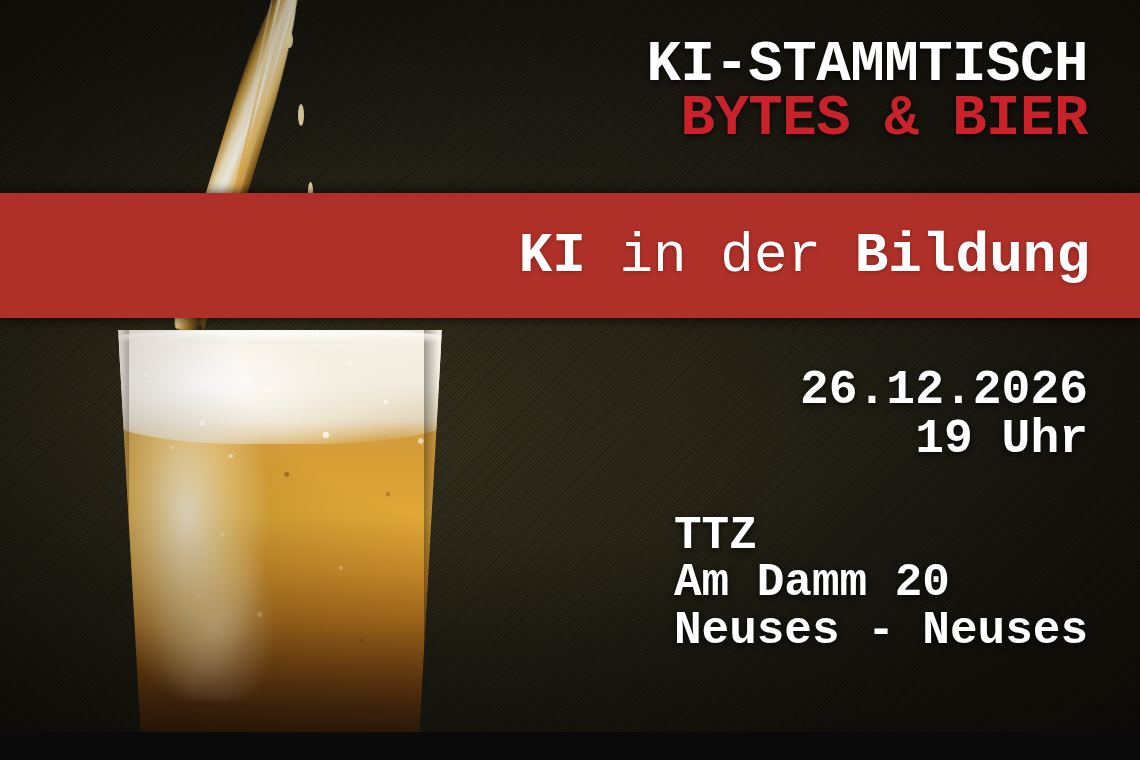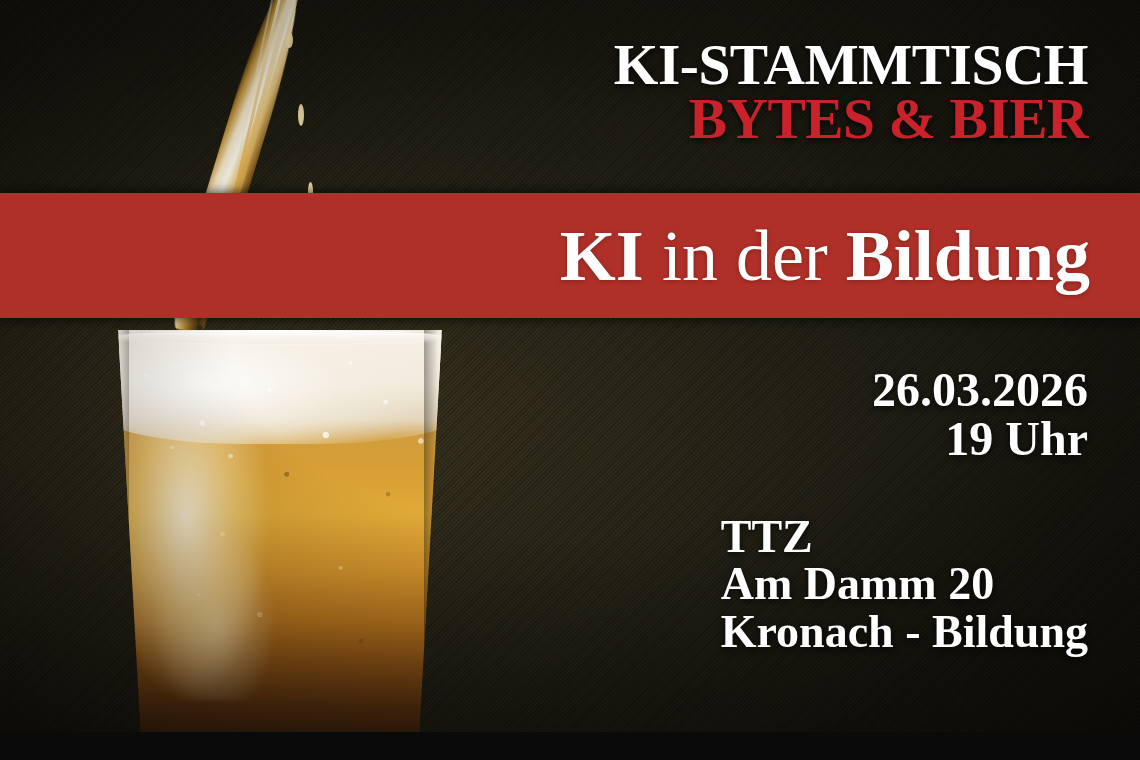--- a/index.html
+++ b/index.html
@@ -6,21 +6,21 @@
     margin: 0;
     padding: 0;
     background: #0a0a0a;
   }
 
   #poster {
     position: relative;
     width: 1140px;
     height: 732px;
     overflow: hidden;
-    font-family: Liberation Serif, serif;
+    font-family: Liberation Mono, monospace;
     background: #262318;
     -webkit-font-smoothing: antialiased;
   }
 
   
   .bg-base {
     position: absolute;
     inset: 0;
     background:
       radial-gradient(ellipse 70% 55% at 28% 58%, #36311f 0%, #2b2718 42%, #201e14 72%, #1a1810 100%),
@@ -225,21 +225,21 @@
     width: 1140px;
     height: 125px;
     background: #ae3028;
     display: flex;
     align-items: center;
     justify-content: flex-end;
     box-shadow: 0 2px 10px rgba(0,0,0,0.45), 0 -2px 10px rgba(0,0,0,0.45);
   }
   .banner-text {
     padding-right: 50px;
-    font-size: 72px;
+    font-size: 56px;
     color: #ffffff;
     white-space: nowrap;
     line-height: 1;
     text-shadow: 0 1px 4px rgba(0,0,0,0.25);
   }
   .banner-text .b-strong { font-weight: 700; }
   .banner-text .b-light  { font-weight: 300; }
 
   .date-block {
     position: absolute;
@@ -309,23 +309,23 @@
   <div class="title-block">
     <span class="title-line title-line-1">KI-STAMMTISCH</span>
     <span class="title-line title-line-2">BYTES &amp; BIER</span>
   </div>
 
   <div class="banner">
     <div class="banner-text"><span class="b-strong">KI</span><span class="b-light"> in der </span><span class="b-strong">Bildung</span></div>
   </div>
 
   <div class="date-block">
-    <span class="date-line">26.03.2026</span>
+    <span class="date-line">26.12.2026</span>
     <span class="date-line">19 Uhr</span>
   </div>
 
   <div class="venue-block">
     <span class="venue-line">TTZ</span>
     <span class="venue-line">Am Damm 20</span>
-    <span class="venue-line">Kronach - Bildung</span>
+    <span class="venue-line">Neuses - Neuses</span>
   </div>
 
 </div>
 
 </body></html>

